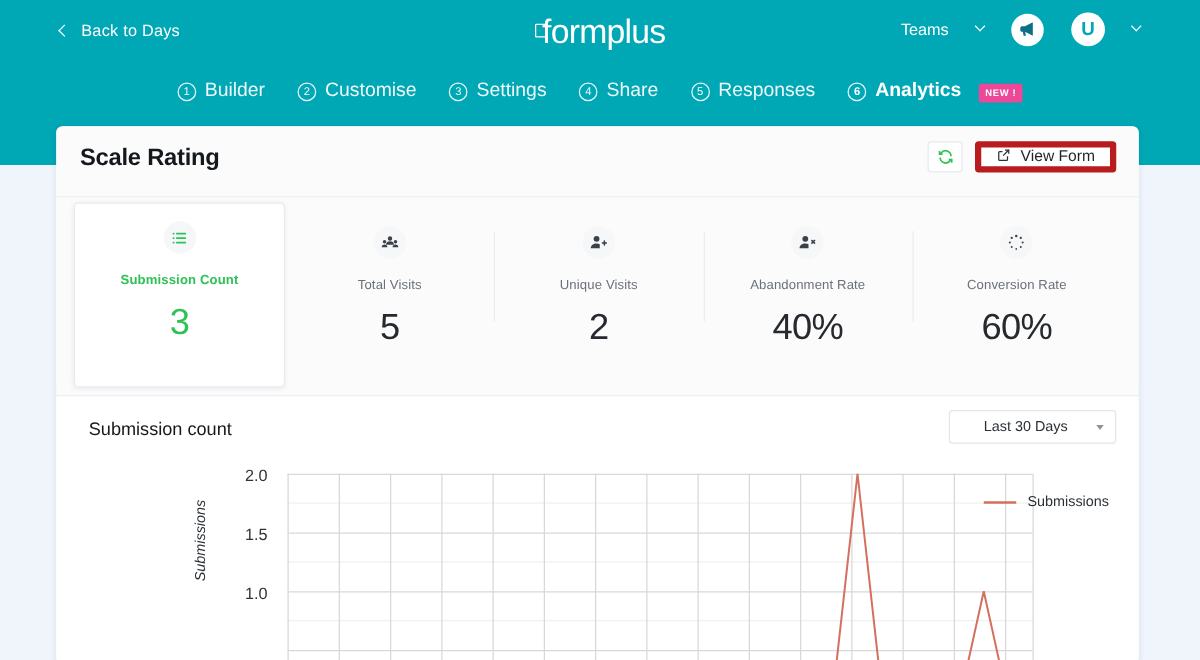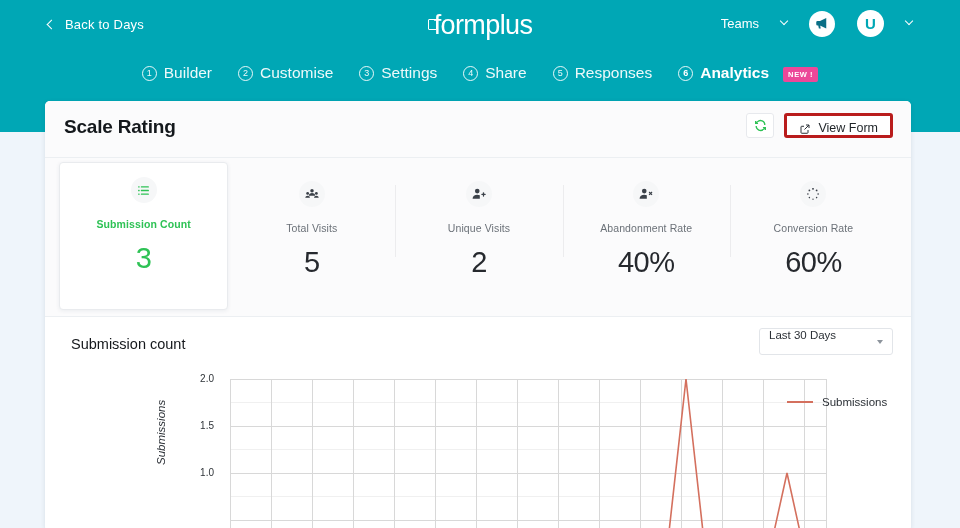--- a/index.html
+++ b/index.html
@@ -107,22 +107,22 @@
     display: flex; align-items: center; gap: 10px;
   }
   .btn-refresh {
     width: 28px; height: 25px; border-radius: 3px;
     background: #fff; border: 1px solid #e7e9ed;
     display: flex; align-items: center; justify-content: center;
     cursor: pointer;
   }
   .btn-viewform {
     height: 25px; padding: 0 12px; border-radius: 3px;
-    background: #fff; border: 3px solid #b91c1c;
-    display: flex; align-items: flex-end; gap: 7px;
+    background: #fff; border: 5px solid #b91c1c;
+    display: flex; align-items: flex-start; gap: 7px;
     font-size: 12.5px; color: #1f2428; cursor: pointer;
   }
 
   
   .stats {
     position: relative; height: 150px; background: #fbfbfc;
     display: flex; align-items: stretch; padding: 9px 14px 0 14px;
   }
   .stat {
     flex: 1 1 0; position: relative;
@@ -166,39 +166,39 @@
     position: relative; height: 56px;
   }
   .chart-title {
     position: absolute; left: 26px; top: 19px;
     font-size: 14.5px; color: #15181c;
   }
   .range-select {
     position: absolute; right: 18px; top: 11px;
     width: 134px; height: 27px; background: #fff;
     border: 1px solid #e2e5e9; border-radius: 3px;
-    display: flex; align-items: flex-start; padding: 0 9px;
+    display: flex; align-items: center; padding: 0 27px;
     font-size: 11.5px; color: #2b3036; cursor: pointer;
   }
   .range-caret {
     position: absolute; right: 9px; top: 11px;
     width: 0; height: 0;
     border-left: 3.5px solid transparent; border-right: 3.5px solid transparent;
     border-top: 4px solid #8d949c;
   }
 
   .plot-wrap { position: relative; height: 158px; }
   .y-axis-title {
     position: absolute; left: 110px; top: 92px;
     font-size: 11.5px; color: #2b3036; font-style: italic;
     transform: rotate(-90deg); transform-origin: left top;
     white-space: nowrap;
   }
   .ytick {
-    position: absolute; right: 0; font-size: 10px; color: #2e3338;
+    position: absolute; right: 0; font-size: 13px; color: #2e3338;
     text-align: right; width: 34px;
   }
   .ytick-col { position: absolute; left: 135px; top: 0; width: 34px; height: 100%; }
   .legend {
     position: absolute; left: 742px; top: 23px;
     display: flex; align-items: center; gap: 9px;
   }
   .legend-line { width: 26px; height: 2px; background: #d4705e; }
   .legend-text { font-size: 11.5px; color: #2b3036; }
   svg { display: block; }

